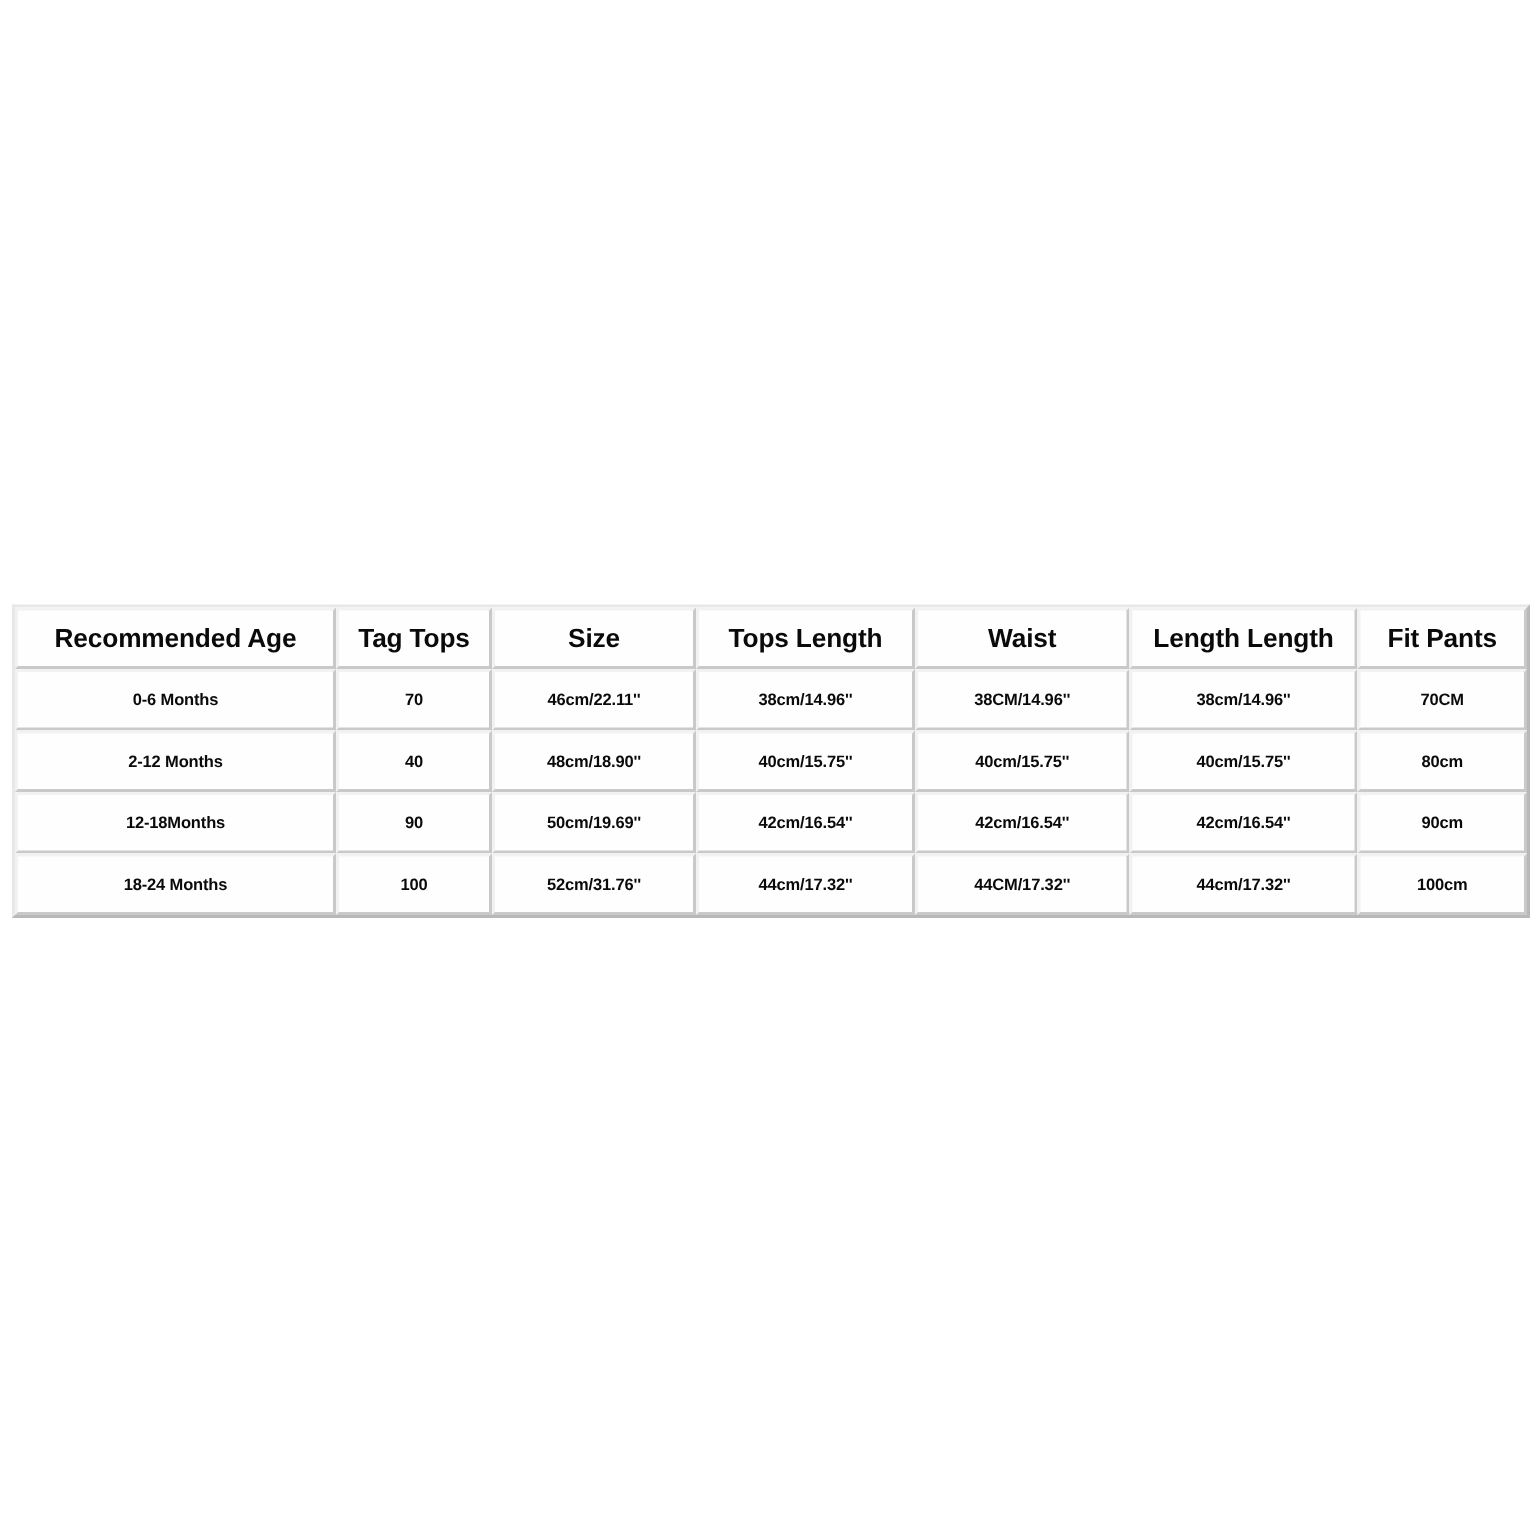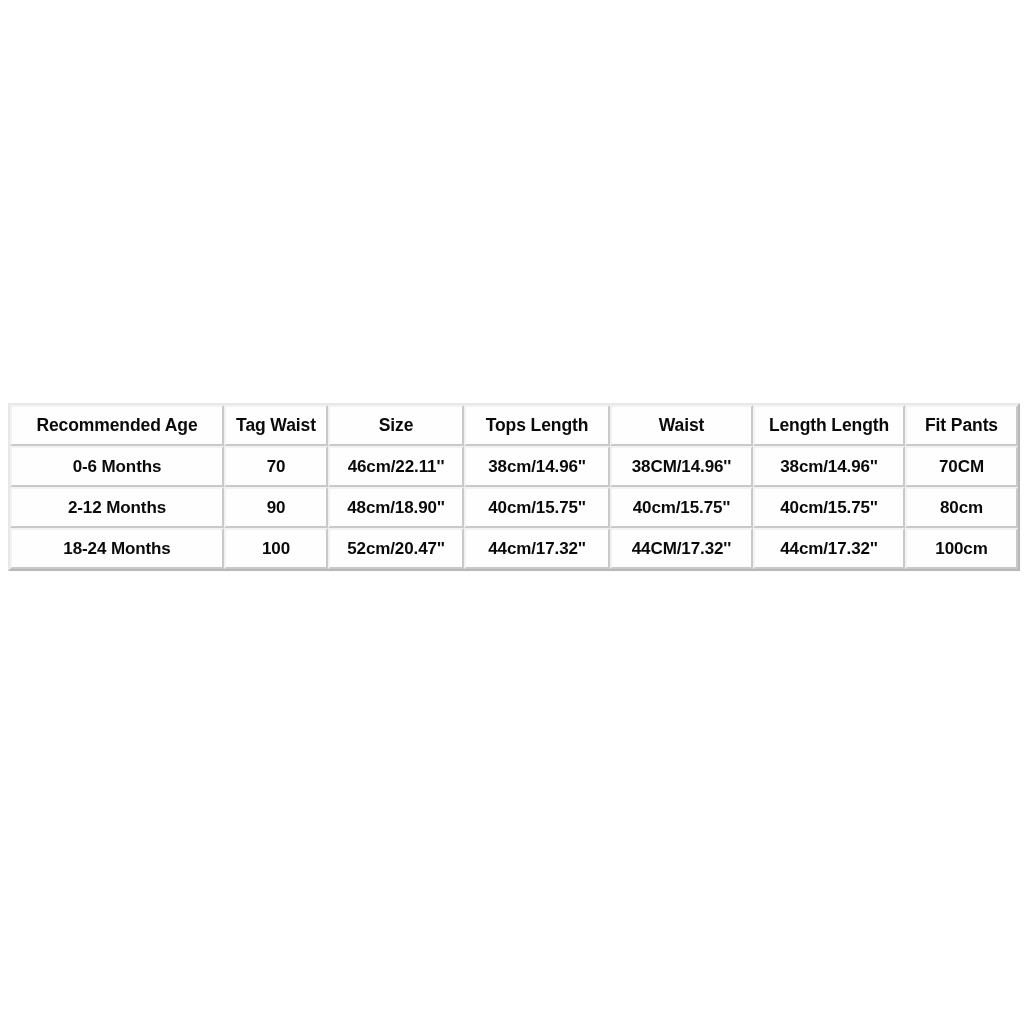--- a/index.html
+++ b/index.html
@@ -36,21 +36,21 @@
   table.size-chart th {
     border: 2px solid;
     border-color: #f2f2f2 #c9c9c9 #c9c9c9 #f2f2f2;
     background: #fefefe;
     text-align: center;
     vertical-align: middle;
     height: 37px;
     padding: 0 2px;
     font-weight: bold;
     color: #0a0a0a;
-    font-size: 17px;
+    font-size: 11px;
     letter-spacing: -0.1px;
     white-space: nowrap;
     overflow: hidden;
   }
 
   table.size-chart th {
     font-size: 17.5px;
   }
 
   
@@ -72,51 +72,60 @@
       <col class="col-tagsize">
       <col class="col-bust">
       <col class="col-tops">
       <col class="col-waist">
       <col class="col-pants">
       <col class="col-fitheight">
     </colgroup>
     <thead>
       <tr>
         <th>Recommended Age</th>
-        <th>Tag Waist</th>
+        <th>Tag Tops</th>
         <th>Size</th>
         <th>Tops Length</th>
         <th>Waist</th>
         <th>Length Length</th>
         <th>Fit Pants</th>
       </tr>
     </thead>
     <tbody>
       <tr>
         <td>0-6 Months</td>
         <td>70</td>
         <td>46cm/22.11''</td>
         <td>38cm/14.96''</td>
         <td>38CM/14.96''</td>
         <td>38cm/14.96''</td>
         <td>70CM</td>
       </tr>
       <tr>
         <td>2-12 Months</td>
-        <td>90</td>
+        <td>40</td>
         <td>48cm/18.90''</td>
         <td>40cm/15.75''</td>
         <td>40cm/15.75''</td>
         <td>40cm/15.75''</td>
         <td>80cm</td>
       </tr>
       <tr>
+        <td>12-18Months</td>
+        <td>90</td>
+        <td>50cm/19.69''</td>
+        <td>42cm/16.54''</td>
+        <td>42cm/16.54''</td>
+        <td>42cm/16.54''</td>
+        <td>90cm</td>
+      </tr>
+      <tr>
         <td>18-24 Months</td>
         <td>100</td>
-        <td>52cm/20.47''</td>
+        <td>52cm/31.76''</td>
         <td>44cm/17.32''</td>
         <td>44CM/17.32''</td>
         <td>44cm/17.32''</td>
         <td>100cm</td>
       </tr>
     </tbody>
   </table>
 </div>
 
 </body></html>

